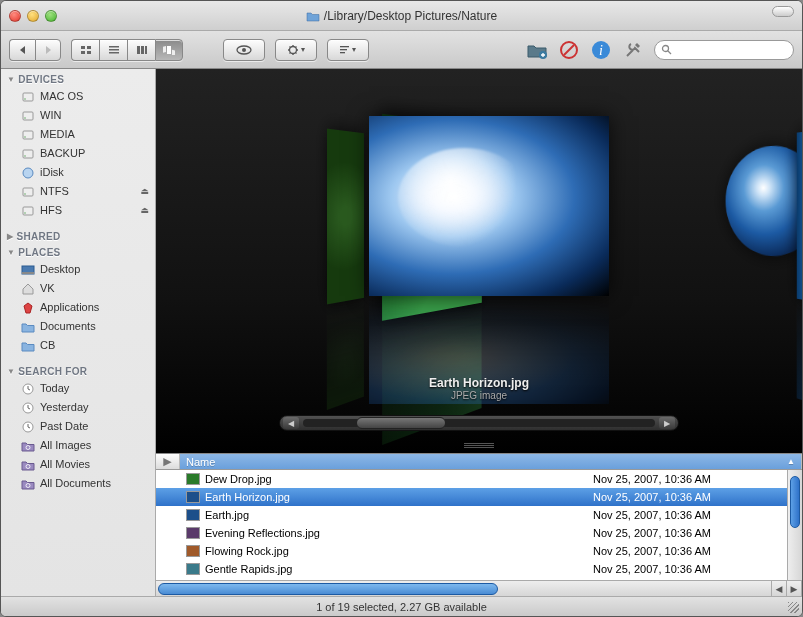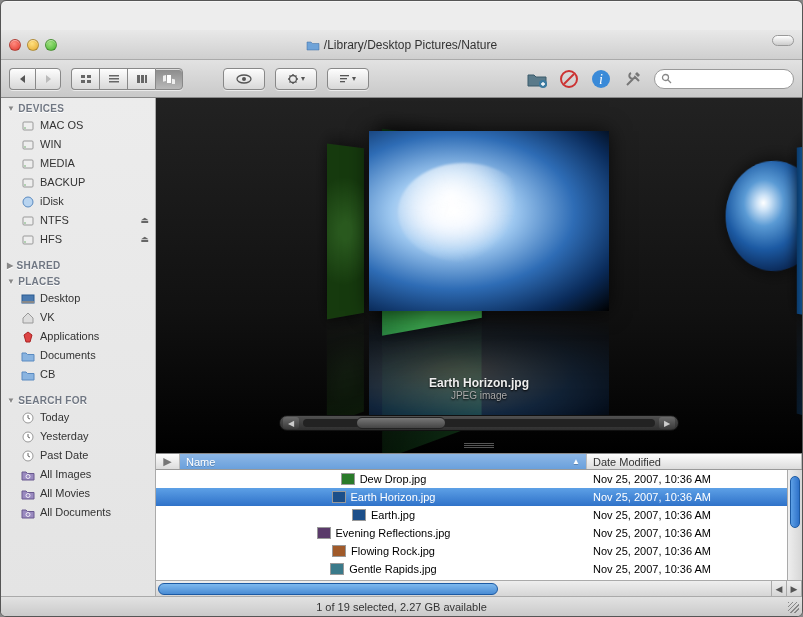--- a/index.html
+++ b/index.html
@@ -1,18 +1,18 @@
 <!DOCTYPE html>
 <html><head>
 <meta charset="utf-8">
 <style>
 * { margin:0; padding:0; box-sizing:border-box; }
 body { font-family:"Lucida Grande","Helvetica Neue",Arial,sans-serif; font-size:11px; background:#888; width:803px; height:617px; overflow:hidden; user-select:none; }
 .window { width:803px; height:617px; background:#ededed; border:1px solid #555; border-radius:6px; overflow:hidden; display:flex; flex-direction:column; box-shadow:inset 0 1px 0 rgba(255,255,255,.5); }
-.titlebar { height:30px; background:linear-gradient(#e8e8e8,#cfcfcf); display:flex; align-items:center; position:relative; border-bottom:1px solid #aaa;margin-top:29px; }
+.titlebar { height:30px; background:linear-gradient(#e8e8e8,#cfcfcf); display:flex; align-items:center; position:relative; border-bottom:1px solid #aaa; }
 .traffic { display:flex; gap:6px; margin-left:8px; }
 .dot { width:12px; height:12px; border-radius:50%; border:1px solid rgba(0,0,0,.25); box-shadow:inset 0 1px 0 rgba(255,255,255,.4); }
 .dot.r{background:radial-gradient(circle at 40% 35%,#ff8b7f,#e3382d);} 
 .dot.y{background:radial-gradient(circle at 40% 35%,#ffe07f,#e3a82d);} 
 .dot.g{background:radial-gradient(circle at 40% 35%,#9fe07f,#45b52d);}
 .title { position:absolute; left:0; right:0; text-align:center; color:#333; font-size:12px; display:flex; align-items:center; justify-content:center; gap:4px; pointer-events:none; }
 .pill { position:absolute; right:8px; top:5px; width:22px; height:11px; border-radius:6px; background:linear-gradient(#fff,#ccc); border:1px solid #999; }
 .toolbar { height:38px; background:linear-gradient(#e2e2e2,#c9c9c9); border-bottom:1px solid #888; display:flex; align-items:center; padding:0 8px; gap:10px; }
 .tbtn { height:22px; background:linear-gradient(#fdfdfd,#d8d8d8); border:1px solid #888; border-radius:4px; display:flex; align-items:center; justify-content:center; box-shadow:0 1px 0 rgba(255,255,255,.6),inset 0 1px 0 rgba(255,255,255,.7); color:#444; cursor:default;}
 .seg { display:flex; }
@@ -58,21 +58,21 @@
 .listhead .col{padding:2px 6px;border-right:1px solid #bbb;display:flex;align-items:center;gap:4px;}
 .col-exp{width:24px;justify-content:center;}
 .col-name{flex:1;background:linear-gradient(#8db7e6,#6aa0dc);color:#fff;text-shadow:0 1px 0 rgba(0,0,0,.2);position:relative;}
 .col-name .sort{position:absolute;right:6px;font-size:8px;color:#fff;}
 .col-date{width:215px;}
 .listwrap{height:110px;background:#fff;overflow:hidden;position:relative;display:flex;}
 .rows{flex:1;overflow:hidden;}
 .row{height:18px;display:flex;align-items:center;border-bottom:0;}
 .row .rc{padding:0 6px;display:flex;align-items:center;gap:5px;}
 .rc-exp{width:24px;}
-.rc-name{flex:1;justify-content:center;}
+.rc-name{flex:1;}
 .rc-date{width:200px;}
 .row.sel{background:linear-gradient(#5da0e6,#2f72c9);color:#fff;}
 .row.sel .rc{color:#fff;}
 .thumb-ic{width:14px;height:12px;background:#ccc;border:1px solid #999;flex-shrink:0;}
 .vsb{width:15px;background:linear-gradient(90deg,#eee,#d6d6d6);border-left:1px solid #aaa;position:relative;}
 .vsb .vthumb{position:absolute;left:2px;right:2px;top:6px;height:52px;border-radius:6px;background:linear-gradient(90deg,#5da0e6,#2f72c9);border:1px solid #1c5aa3;}
 .hsbwrap{height:16px;background:linear-gradient(#eee,#d6d6d6);border-top:1px solid #aaa;display:flex;align-items:center;position:relative;}
 .hsb{flex:1;position:relative;height:12px;margin:0 2px;}
 .hthumb{position:absolute;left:0;top:0;height:12px;width:340px;border-radius:6px;background:linear-gradient(#7db8ee,#4a8cd4);border:1px solid #1c5aa3;}
 .hnav{display:flex;gap:0;border-left:1px solid #aaa;}
@@ -426,23 +426,20 @@
       </div>
 
       <div class="listhead">
         <div class="col col-exp">
             <span class="disc">▶</span>
           </div>
         <div class="col col-name">
             <span>Name</span>
             <span class="sort">▲</span>
           </div>
-        <div class="col col-date">
-            <span>Date Modified</span>
-          </div>
       </div>
 
       <div class="listwrap">
         <div class="rows" id="rows">
             <div class="row">
               <div class="rc rc-exp"></div>
               <div class="rc rc-name">
                 <span class="thumb-ic" style="background:#2a7a2a"></span>
                 <span>Dew Drop.jpg</span>
               </div>

